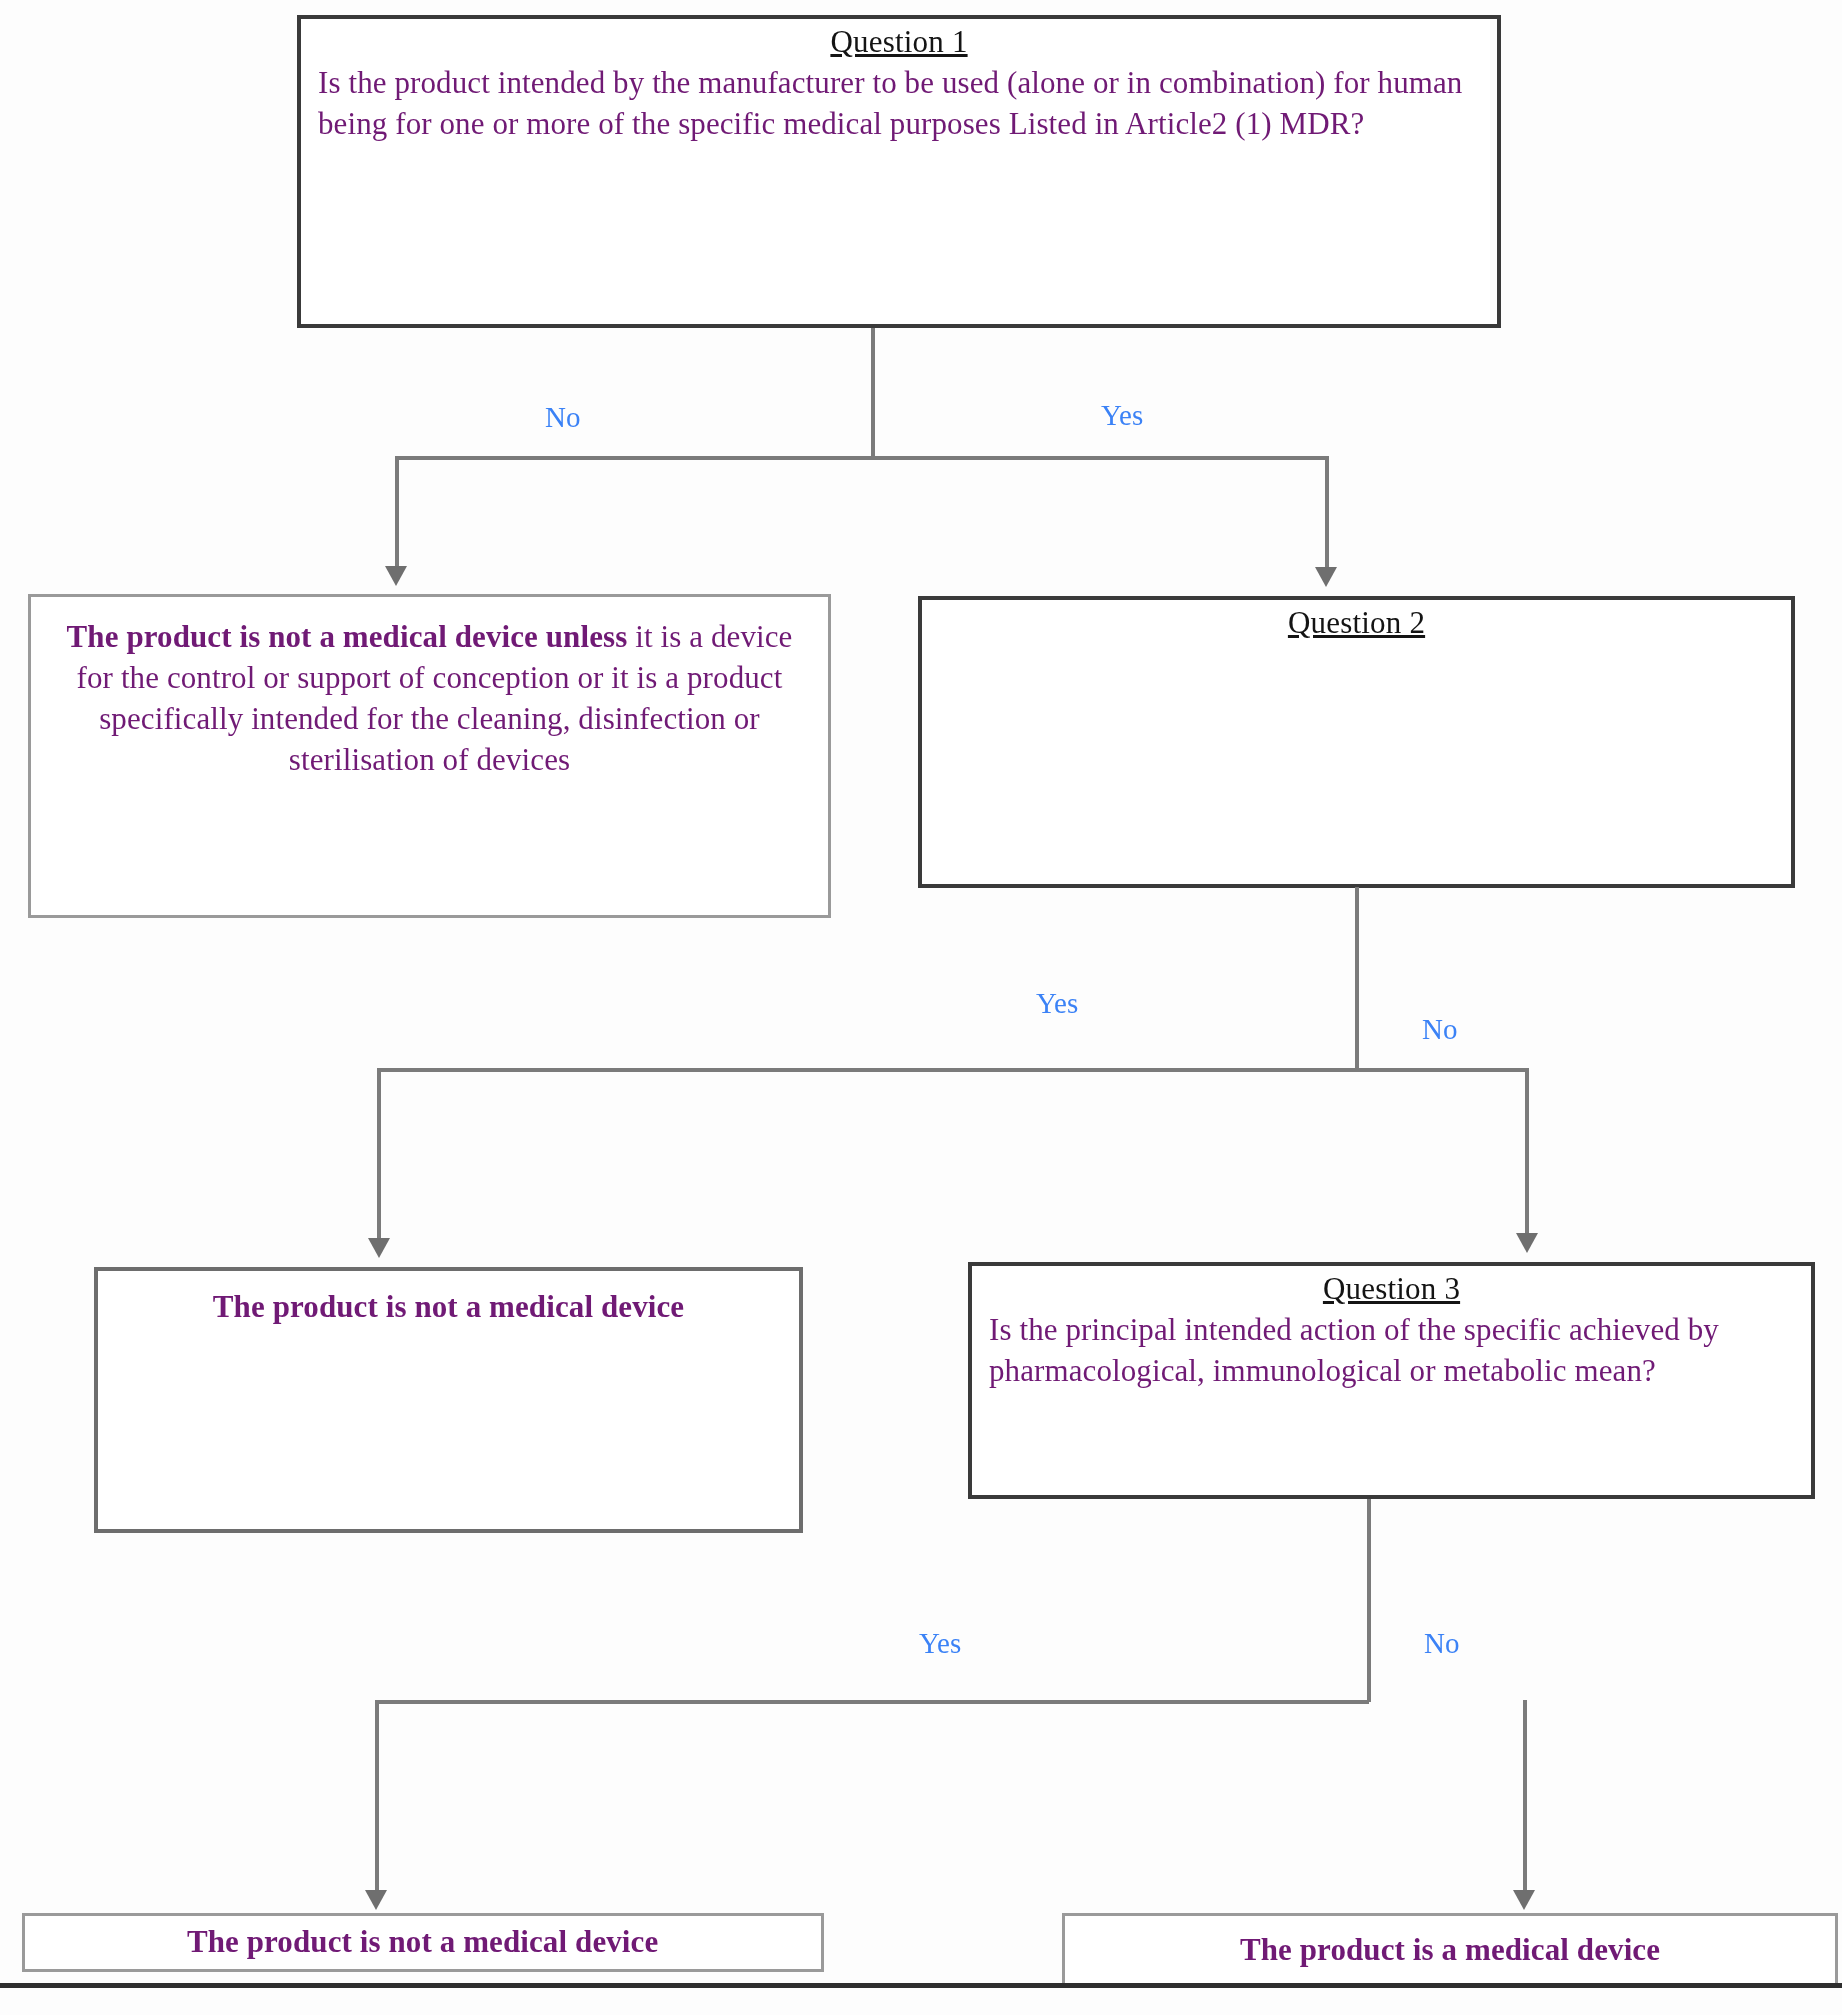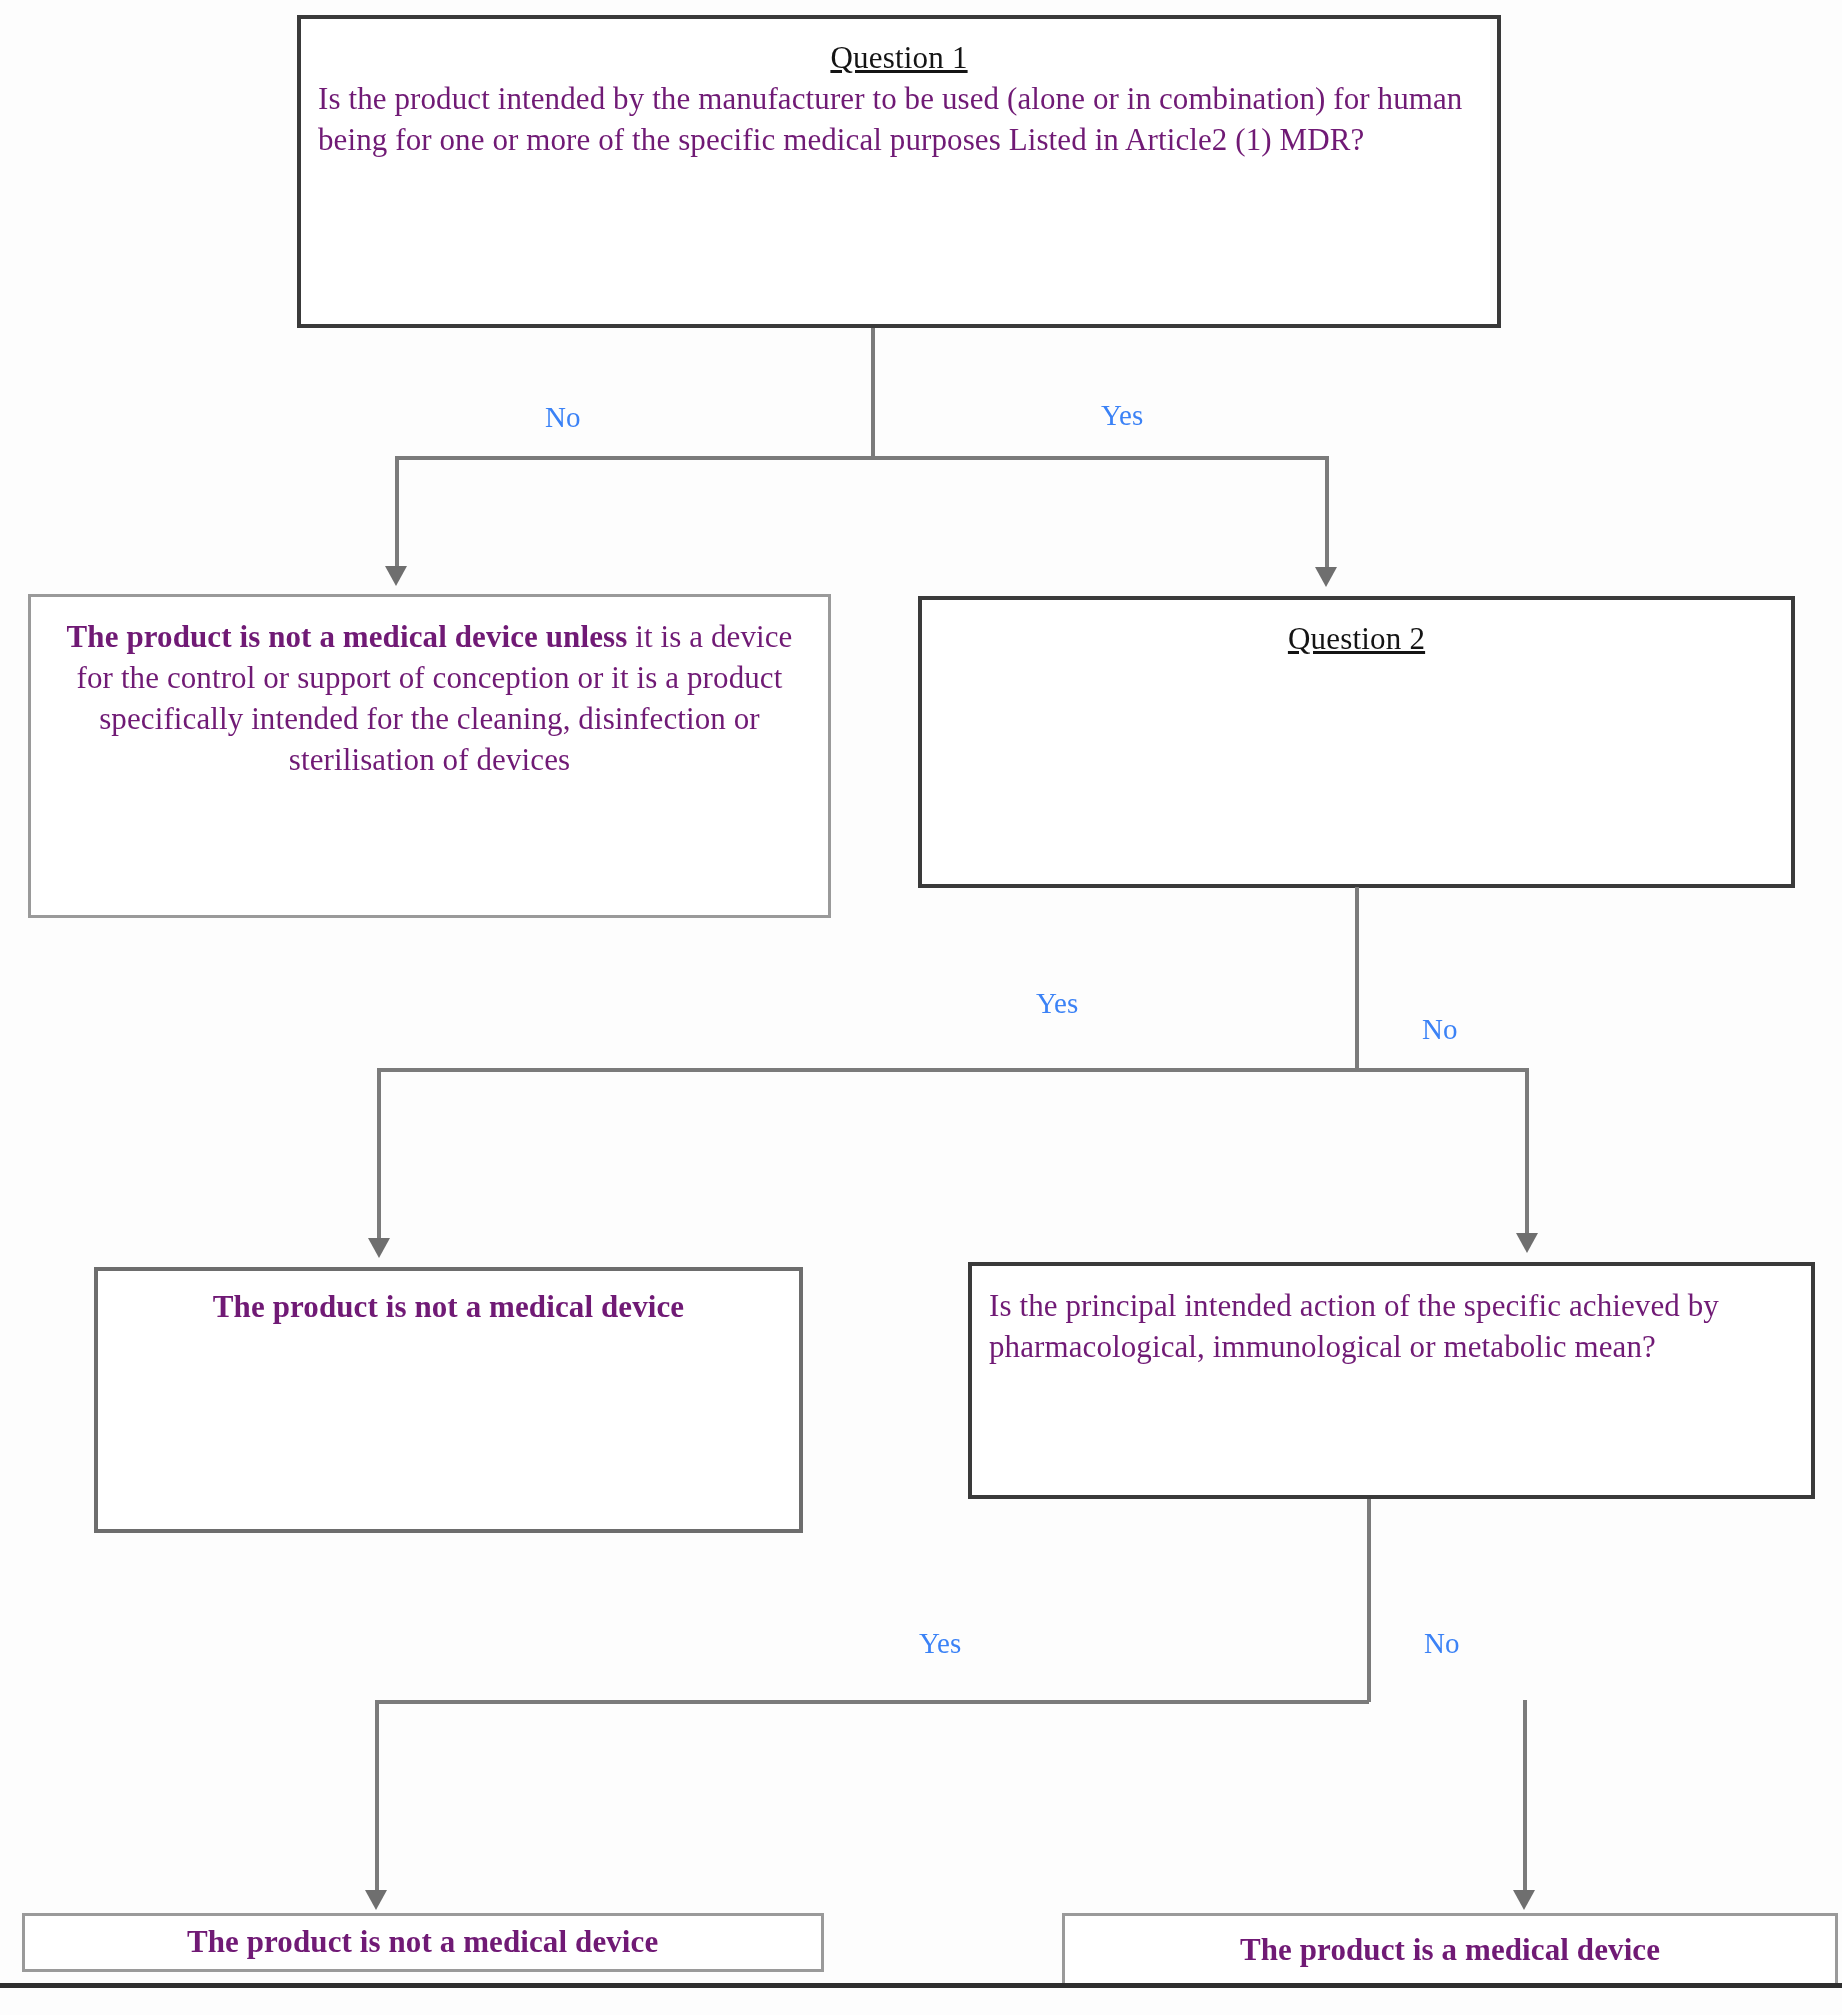--- a/index.html
+++ b/index.html
@@ -17,21 +17,21 @@
   }
 
   
   .node {
     position: absolute;
     box-sizing: border-box;
     background: #ffffff;
     display: flex;
     flex-direction: column;
     align-items: stretch;
-    padding: 20px 17px 9px 17px;
+    padding: 4px 17px 9px 17px;
   }
   .node.dark   { border: 4.5px solid #3a3a3a; }
   .node.light  { border: 3.5px solid #9a9a9a; }
   .node.medium { border: 4px solid #6d6d6d; }
 
   .node-title {
     text-align: center;
     text-decoration: underline;
     font-size: 31px;
     line-height: 1.22;
@@ -118,20 +118,21 @@
   <div class="arrow" style="left:1516px; top:1233px;"></div>
 
   <div class="edge-label" style="left:1036px; top:987px;">Yes</div>
   <div class="edge-label" style="left:1422px; top:1013px;">No</div>
 
   <div class="node medium" style="left:94px; top:1267px; width:709px; height:266px; padding-top:16px;">
     <div class="node-body center bold">The product is not a medical device</div>
   </div>
 
   <div class="node dark" style="left:968px; top:1262px; width:847px; height:237px;">
+    <div class="node-title">Question 3</div>
     <div class="node-body">Is the principal intended action of the specific achieved by pharmacological, immunological or metabolic mean?</div>
   </div>
 
   <div class="vline" style="left:1367px; top:1499px; height:203px;"></div>
   <div class="hline" style="left:375px; top:1700px; width:994px;"></div>
   <div class="vline" style="left:375px; top:1700px; height:193px;"></div>
   <div class="arrow" style="left:365px; top:1890px;"></div>
   <div class="vline" style="left:1523px; top:1700px; height:193px;"></div>
   <div class="arrow" style="left:1513px; top:1890px;"></div>
 

